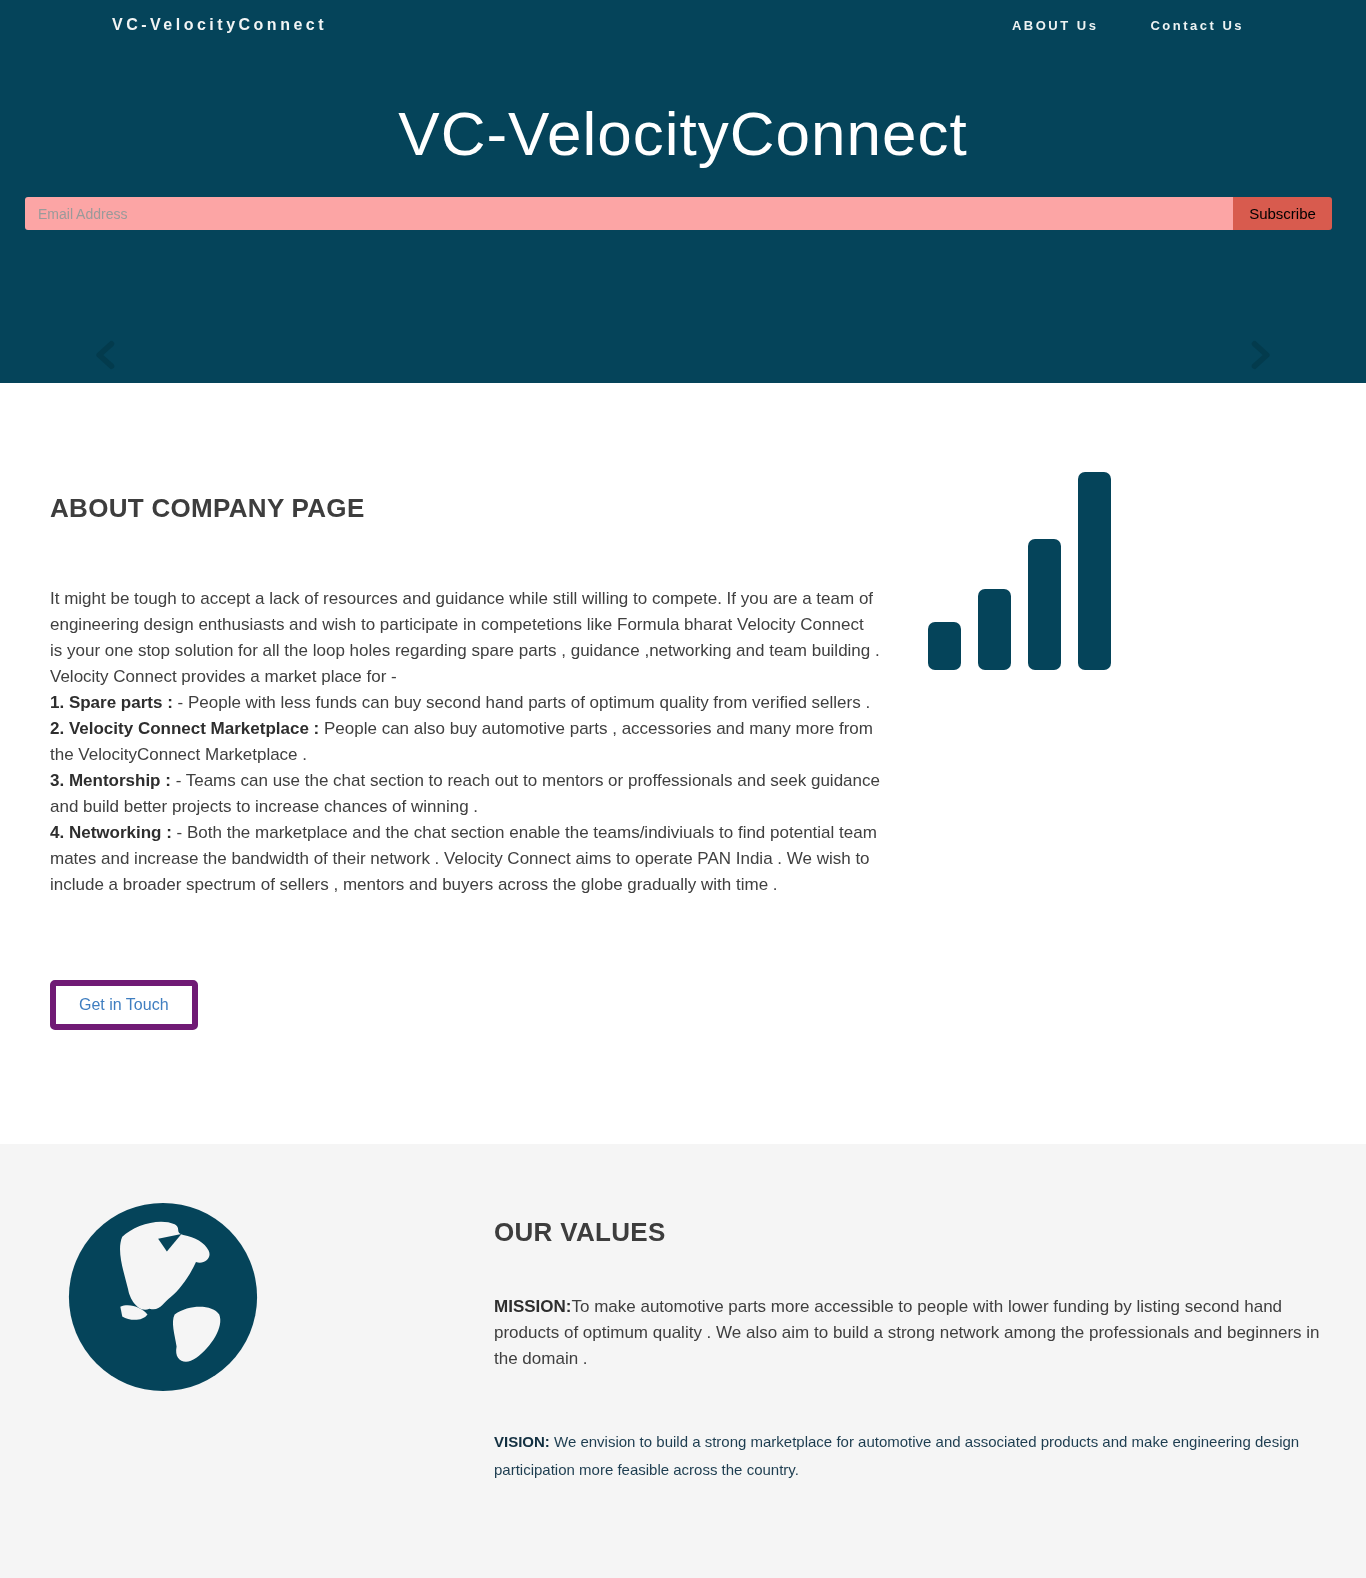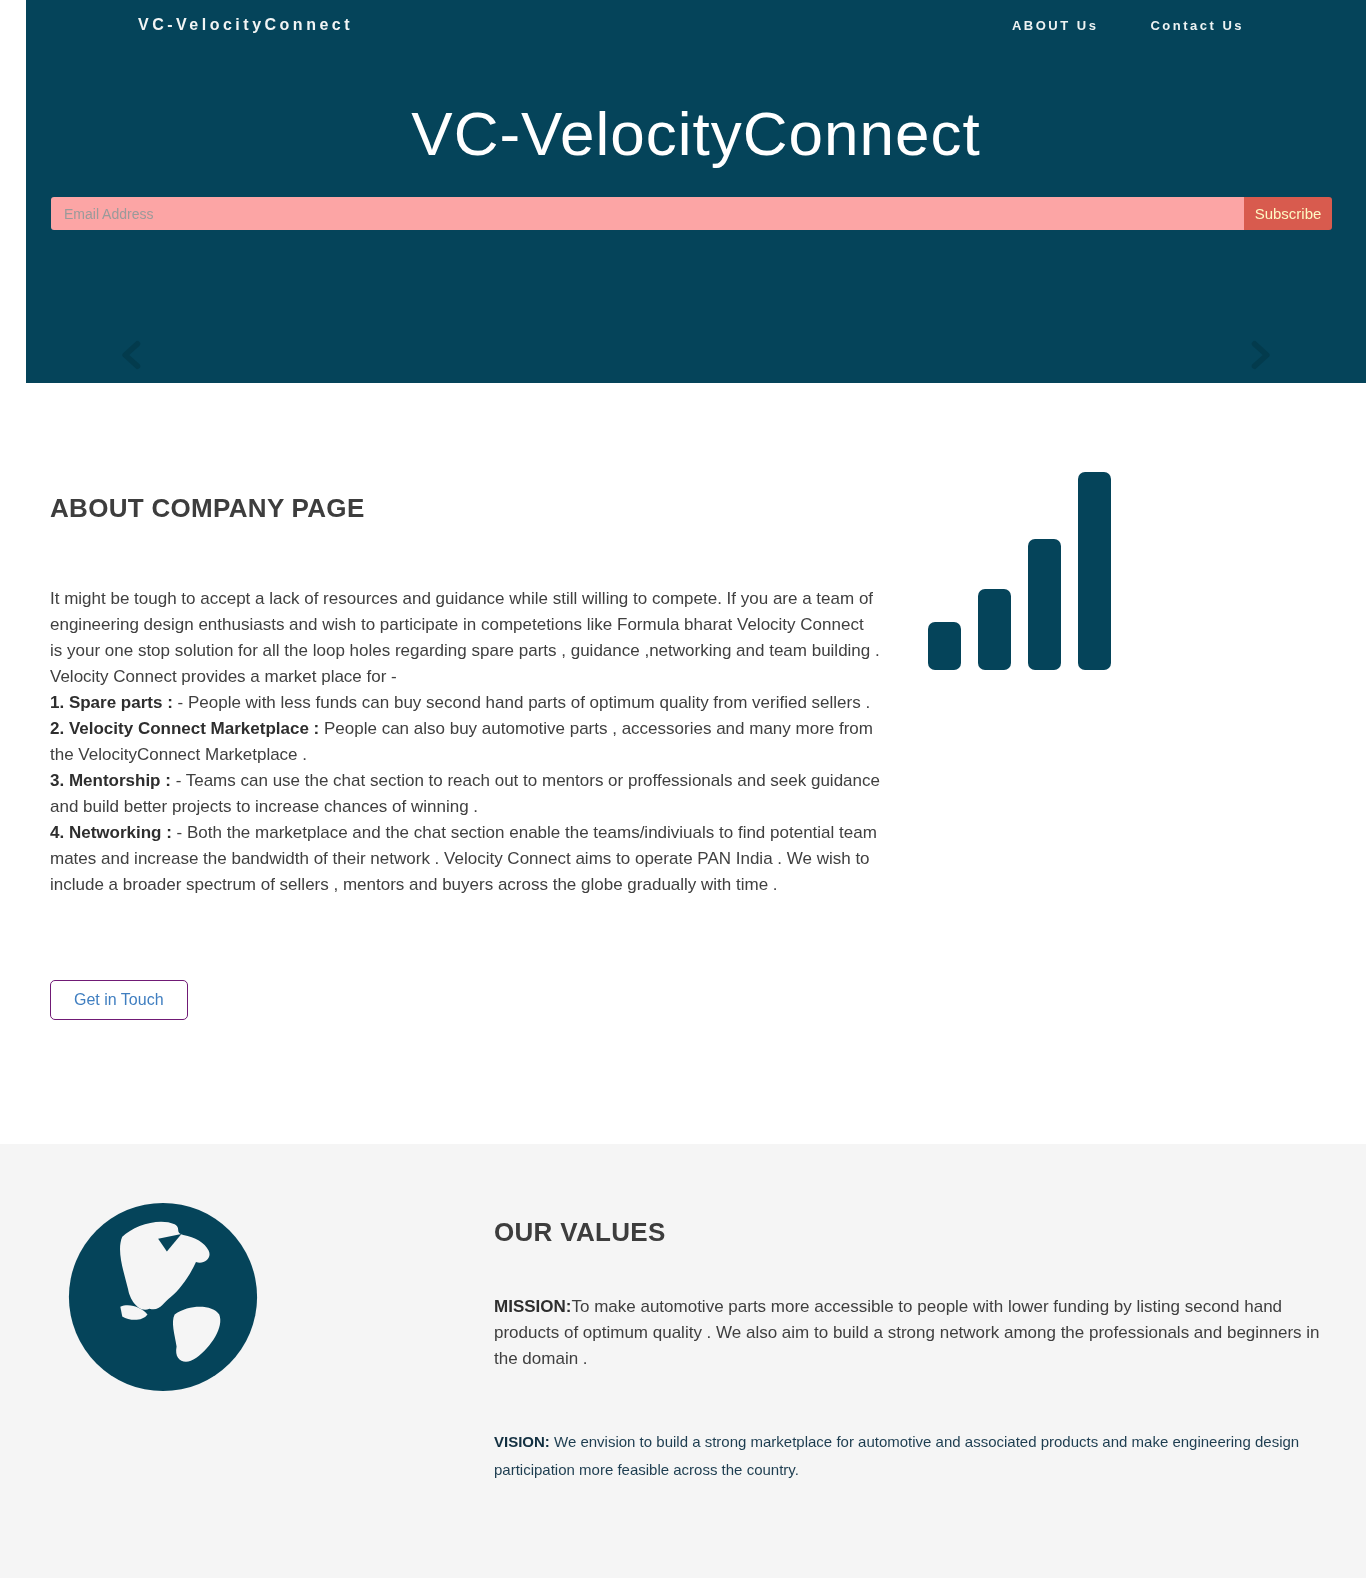--- a/index.html
+++ b/index.html
@@ -11,21 +11,20 @@
     overflow:hidden;
     position:relative;
   }
 
   
   .hero {
     background:#05445A;
     height:383px;
     position:relative;
     color:#fff;
-    margin-left:26px;
   }
   .topbar {
     display:flex; justify-content:space-between; align-items:center;
     padding:16px 122px 0 112px;
   }
   .logo {
     font-size:16px; font-weight:600; letter-spacing:3.5px; color:#f2f5f5;
     cursor:pointer;
   }
   .nav { display:flex; gap:52px; }
@@ -53,25 +52,25 @@
     flex:1;
     border:none; outline:none;
     border-radius:3px 0 0 3px;
     padding:0 13px;
     font-size:14px; color:#333;
     font-family:"Liberation Sans", sans-serif;
     background:#fca5a5;
   }
   .email-input::placeholder { color:#9a9a9a; }
   .subscribe-btn {
-    width:88px;
+    width:99px;
     border:none; outline:none;
     border-radius:0 3px 3px 0;
     background:#D85B4E;
-    color:#fef9c3; font-size:15px;
+    color:#000000; font-size:15px;
     font-family:"Liberation Sans", sans-serif;
     cursor:pointer;
   }
   .carousel-arrow {
     position:absolute; top:336px;
     width:38px; height:38px;
     cursor:pointer;
     opacity:0.85;
   }
   .carousel-arrow.prev { left:88px; }
@@ -97,21 +96,21 @@
   .bar-chart {
     position:absolute;
     left:925px; top:87px;
     width:190px; height:200px;
   }
   .get-in-touch {
     display:inline-block;
     margin-top:82px;
     padding:10px 23px;
     background:#ffffff;
-    border:1px solid #701a75;
+    border:6px solid #701a75;
     border-radius:5px;
     font-size:16px; color:#3F7EC0;
     font-family:"Liberation Sans", sans-serif;
     cursor:pointer;
   }
 
   
   .values-section {
     background:#F5F5F5;
     height:434px;

